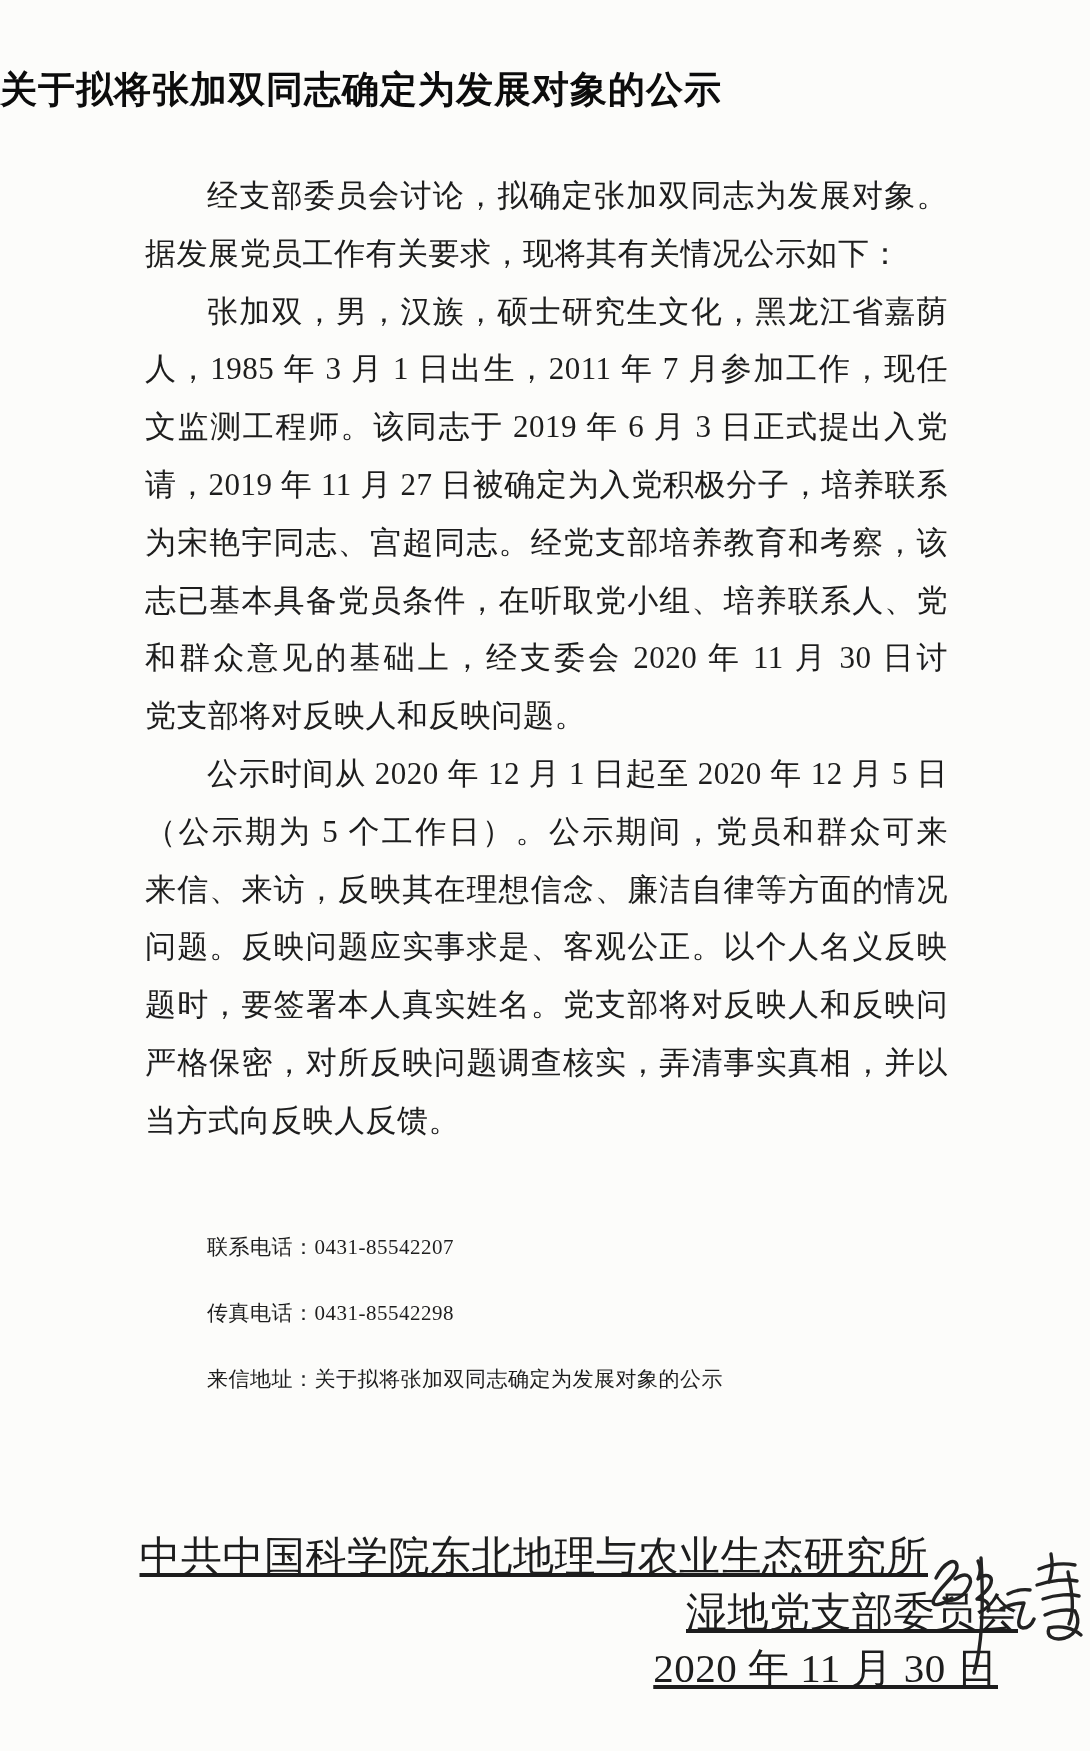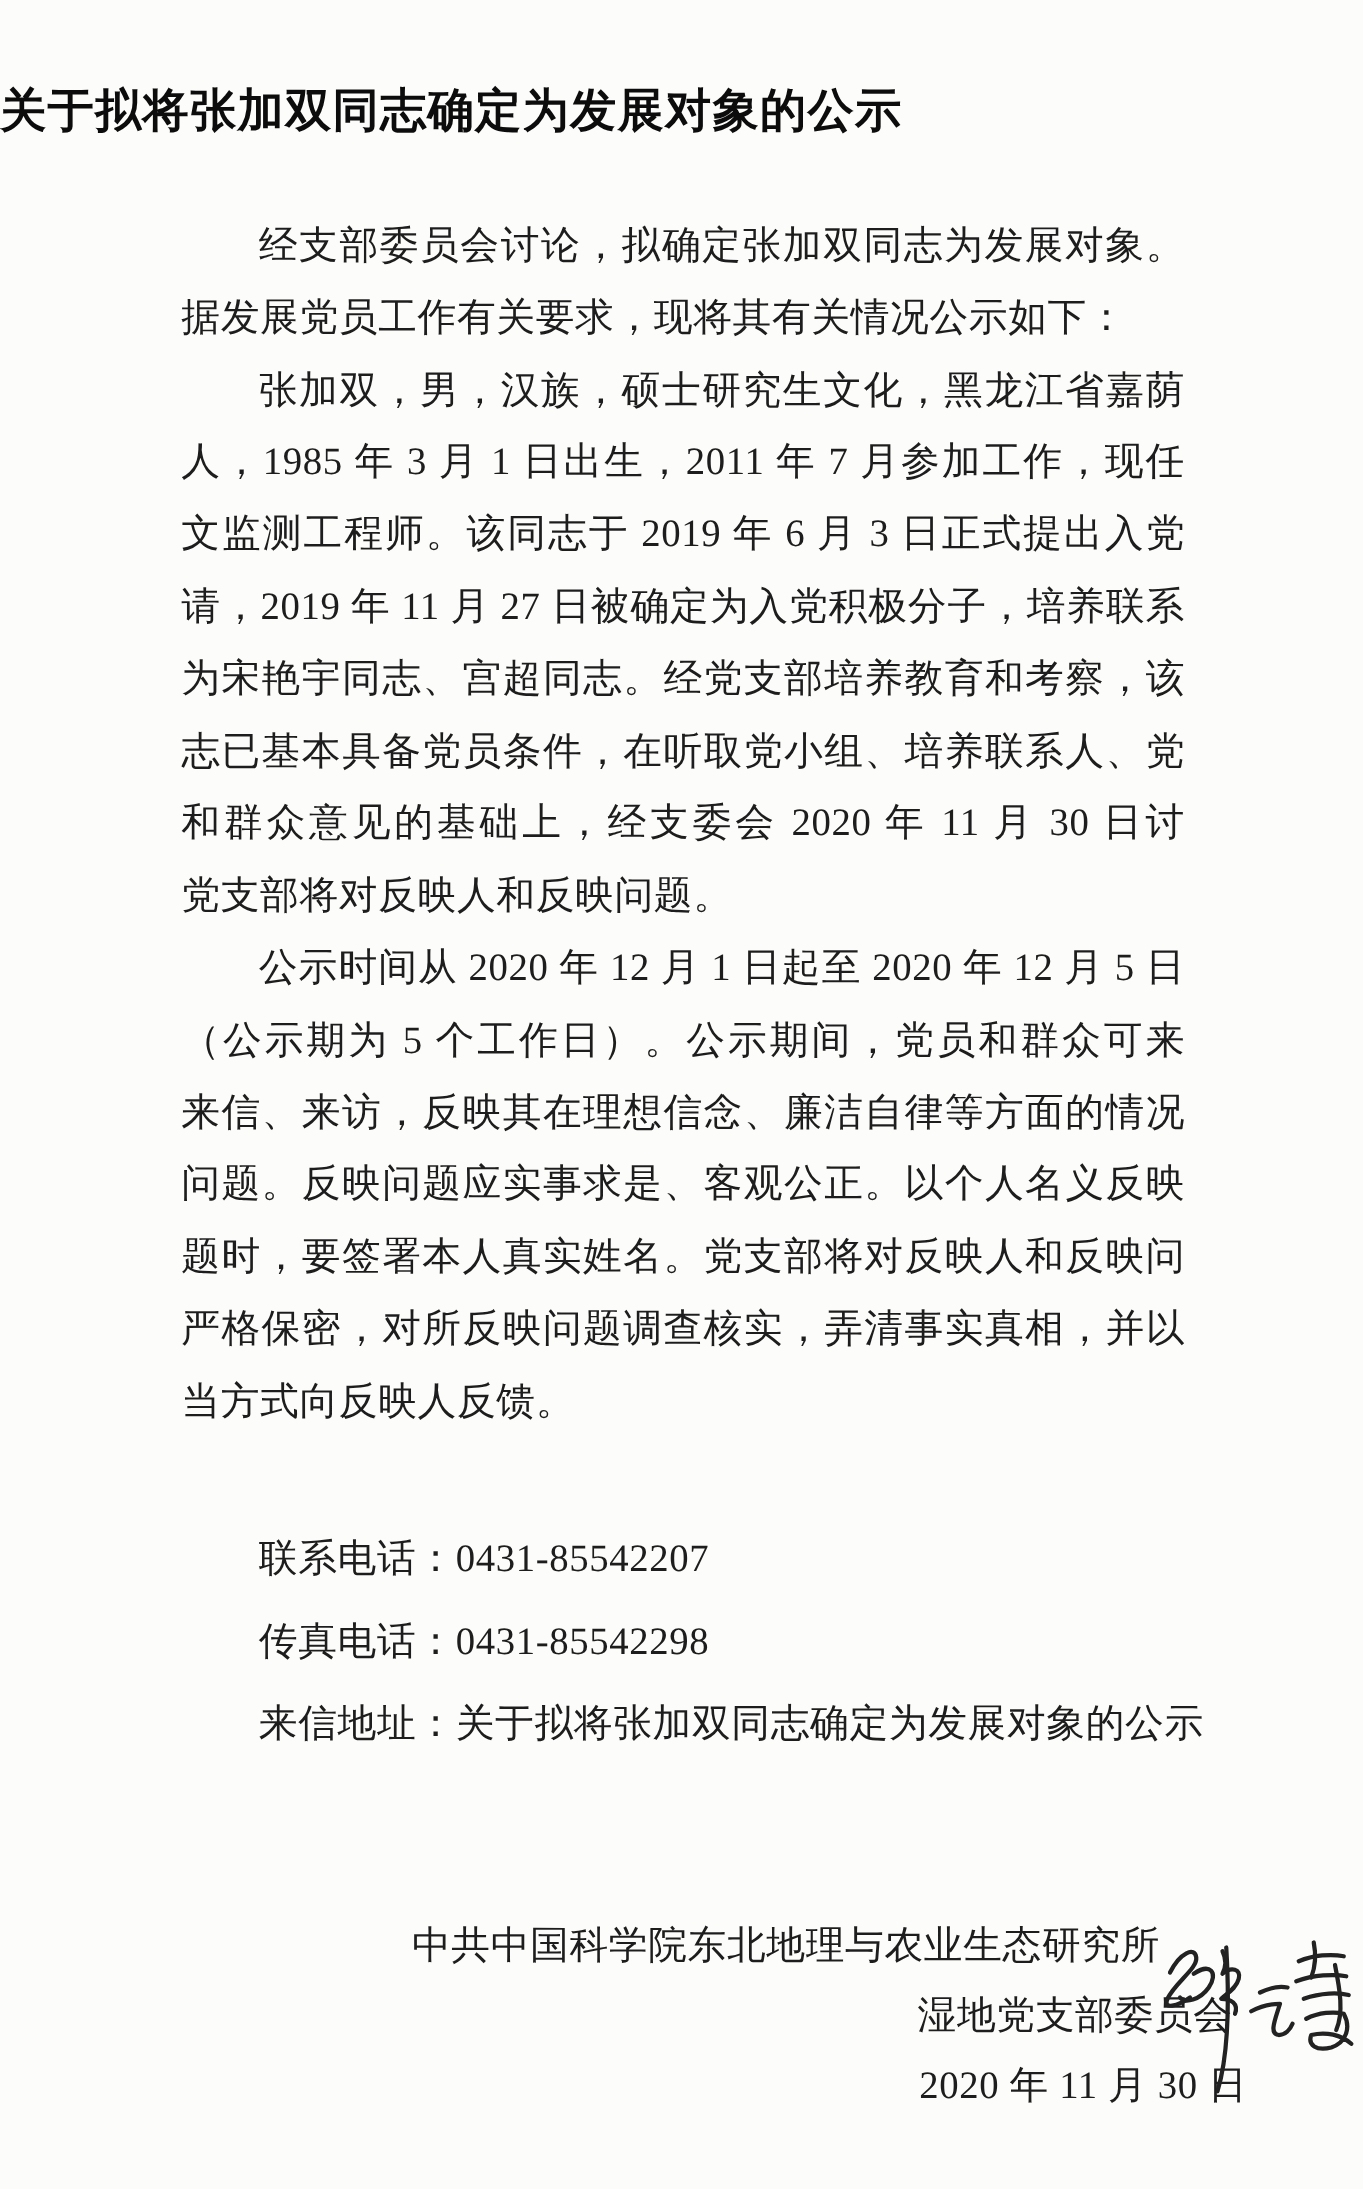--- a/index.html
+++ b/index.html
@@ -32,30 +32,30 @@
     text-align-last:justify;
     text-justify:inter-character;
     overflow:hidden;
   }
   .line.indent{text-indent:2em;}
   .contact-block{
     position:absolute;left:207px;top:1214px;width:760px;
   }
   .contact-line{
     height:66px;line-height:66px;
-    font-size:31px;white-space:nowrap;letter-spacing:0.5px;
+    font-size:21px;white-space:nowrap;letter-spacing:0.5px;
   }
   .sig-row{
     position:absolute;left:0;width:1090px;
-    font-size:31px;letter-spacing:0.5px;
+    font-size:41px;letter-spacing:0.5px;
     height:40px;line-height:40px;
-    text-align:right;white-space:nowrap;
+    text-align:right;white-space:nowrap;text-decoration:underline;
   }
   .sig-org1{top:1536px;padding-right:162px;box-sizing:border-box;}
-  .sig-org2{top:1592px;padding-right:104px;box-sizing:border-box;}
+  .sig-org2{top:1592px;padding-right:72px;box-sizing:border-box;}
   .sig-date{top:1648px;padding-right:92px;box-sizing:border-box;}
   .signature-svg{
     position:absolute;left:922px;top:1542px;width:166px;height:148px;
   }
 </style>
 </head>
 <body>
 
 <div class="page">
 

